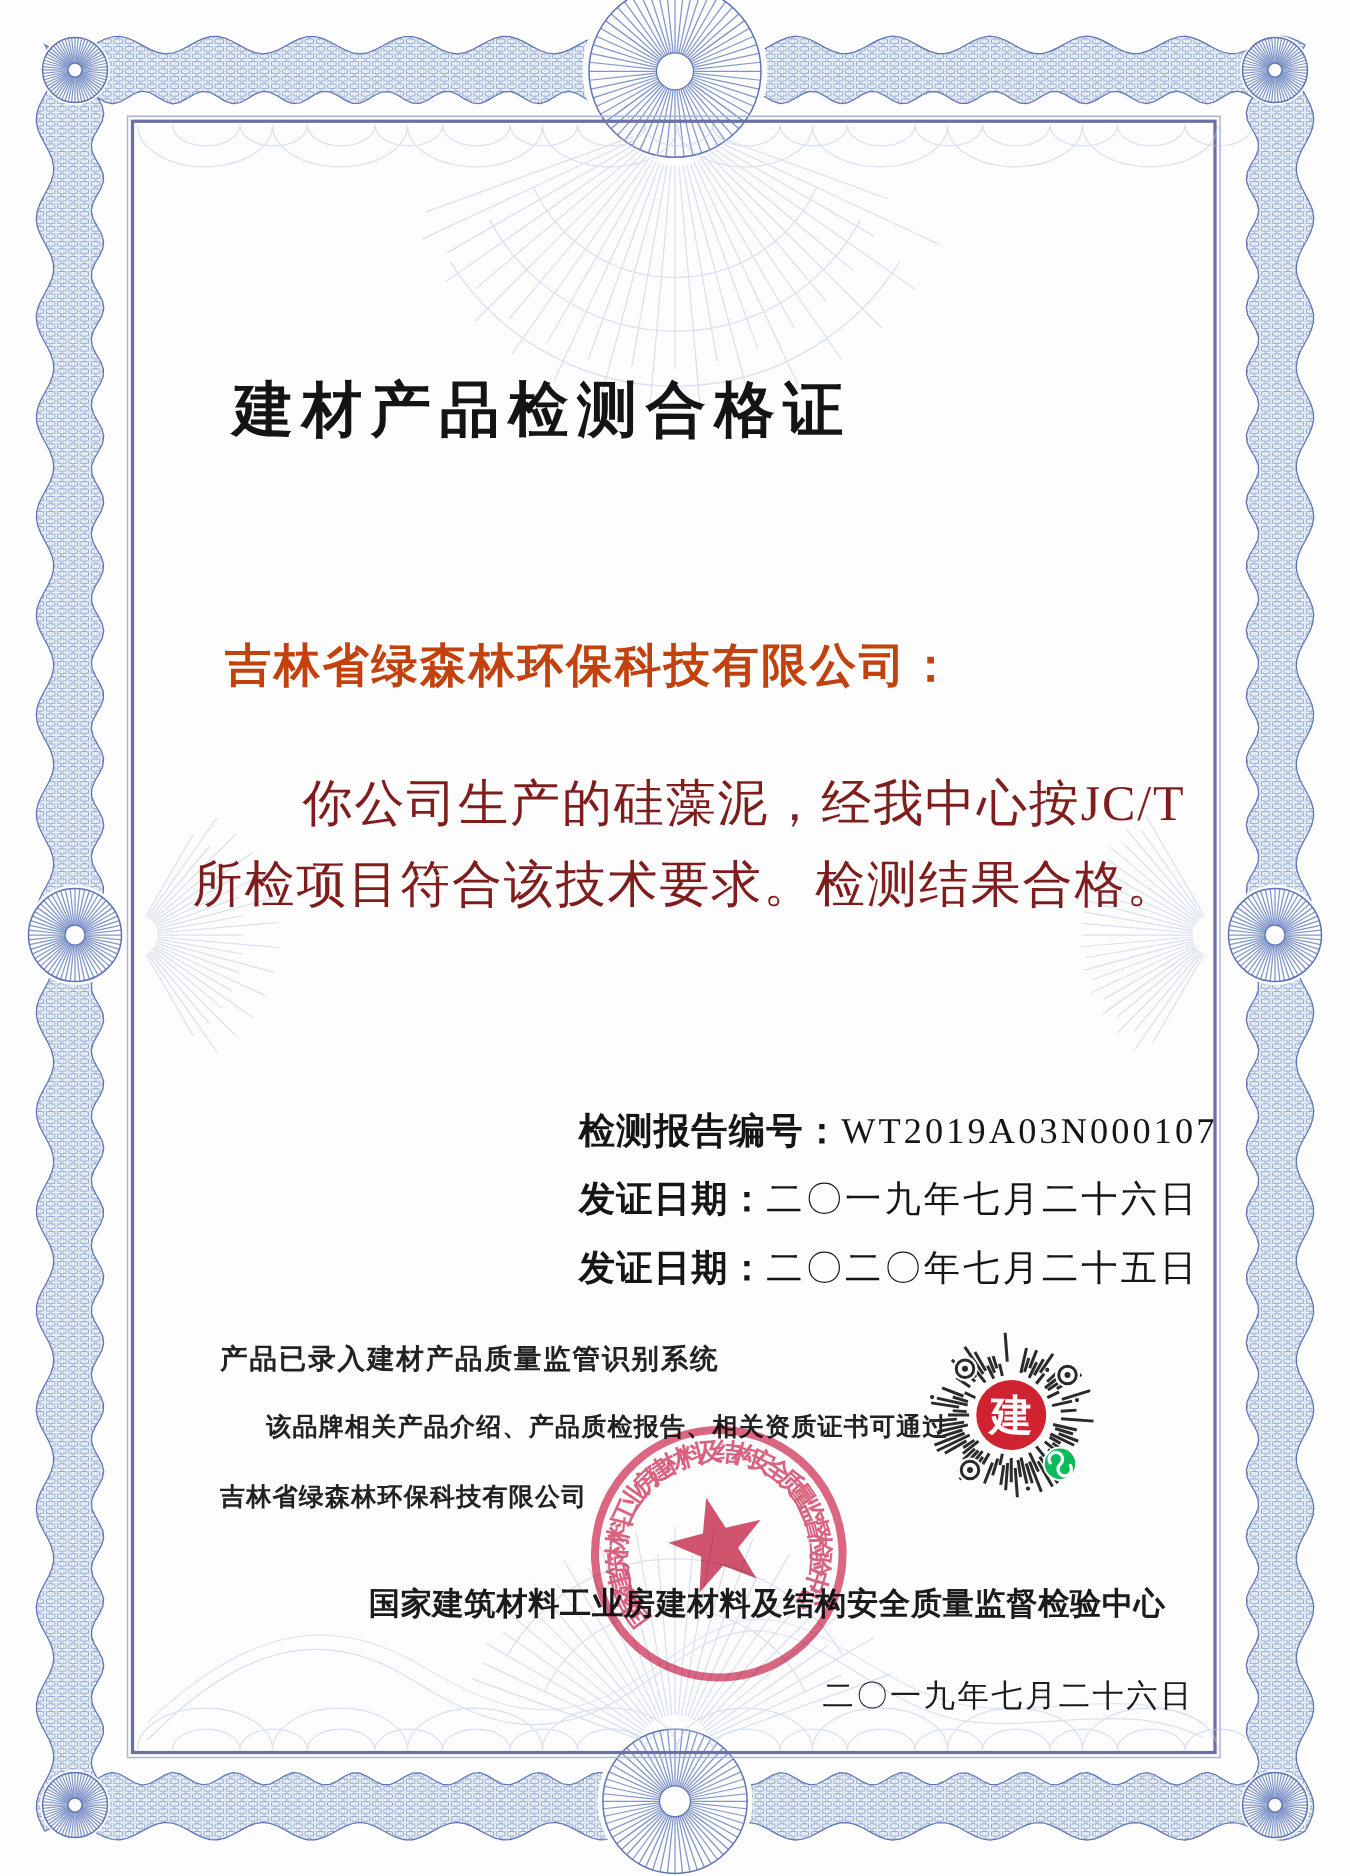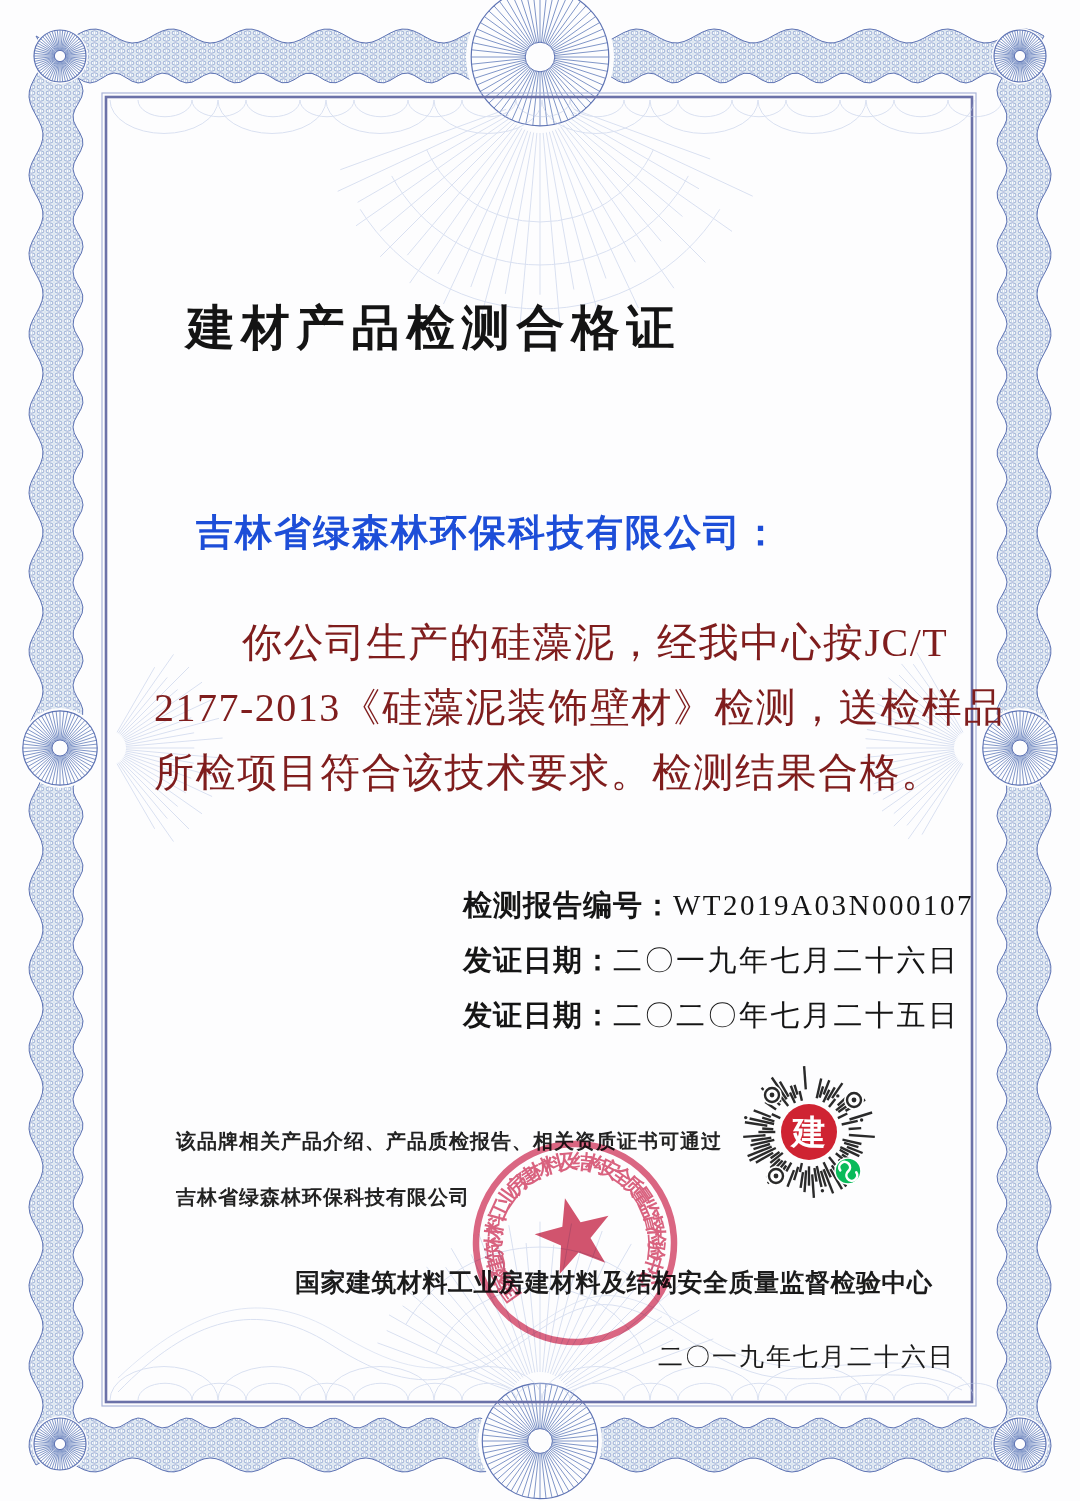--- a/index.html
+++ b/index.html
@@ -3,33 +3,33 @@
 <meta charset="utf-8">
 <style>
   html,body{margin:0;padding:0;background:#ffffff;}
   .page{position:relative;width:1080px;height:1501px;background:#fdfdfe;overflow:hidden;
         font-family:"Liberation Serif",serif;color:#1d1d1f;}
   .bg-svg{position:absolute;left:0;top:0;width:1080px;height:1501px;}
   .cert-title{position:absolute;top:296px;left:0;width:868px;text-align:center;
         font-family:"Liberation Sans",sans-serif;font-weight:bold;font-size:48px;
         letter-spacing:7px;color:#141414;}
   .recipient{position:absolute;top:508px;left:180px;font-size:37px;font-weight:600;
-        letter-spacing:2px;color:#1d4ed8;margin-left:16px;}
+        letter-spacing:2px;color:#c2410c;}
   .body-text{position:absolute;top:610px;left:154px;width:760px;font-size:40px;
         line-height:65px;letter-spacing:1.5px;color:#7f1d1d;}
   .body-line{white-space:nowrap;}
   .body-line.indent{padding-left:88px;}
   .report-block{position:absolute;top:878px;left:463px;font-size:29px;line-height:55px;color:#151515;}
   .report-row{white-space:nowrap;}
   .report-row .lbl{font-weight:600;letter-spacing:1px;}
   .report-row .val{letter-spacing:2.5px;}
   .note{position:absolute;left:176px;font-family:"Liberation Sans",sans-serif;
         font-weight:bold;color:#222;}
   .note1{top:1072px;font-size:22px;letter-spacing:1.5px;}
-  .note2{top:1128px;font-size:20px;letter-spacing:1px;}
+  .note2{top:1128px;font-size:20px;letter-spacing:1px;margin-left:37px;}
   .note3{top:1184px;font-size:20px;letter-spacing:1px;}
   .issuer{position:absolute;top:1266px;left:295px;width:680px;
         font-family:"Liberation Sans",sans-serif;font-weight:bold;font-size:25px;
         letter-spacing:0.5px;color:#1b1b1b;white-space:nowrap;}
   .footer-date{position:absolute;top:1340px;left:655px;width:300px;text-align:right;
         font-size:25px;letter-spacing:2px;color:#1b1b1b;white-space:nowrap;}
   .seal-svg{position:absolute;left:443px;top:1111px;width:264px;height:264px;
         mix-blend-mode:multiply;opacity:.93;}
   .qr-svg{position:absolute;left:742px;top:1058px;width:150px;height:150px;}
 </style>
@@ -698,36 +698,36 @@
            C528,1341 566,1290 616,1296 C666,1302 706,1349 766,1363 C826,1377 902,1346 962,1378" opacity="0.8"></path>
       </g>
     </svg>
 
   <div class="cert-title">建材产品检测合格证</div>
 
   <div class="recipient">吉林省绿森林环保科技有限公司：</div>
 
   <div class="body-text">
     <div class="body-line indent">你公司生产的硅藻泥，经我中心按JC/T</div>
-    <div class="body-line">2177-2013《硅藻泥装饰壁材》检测，送检样品</div>
     <div class="body-line">所检项目符合该技术要求。检测结果合格。</div>
   </div>
 
   <div class="report-block">
     <div class="report-row">
       <span class="lbl">检测报告编号：</span><span class="val">WT2019A03N000107</span>
     </div>
     <div class="report-row">
       <span class="lbl">发证日期：</span><span class="val">二〇一九年七月二十六日</span>
     </div>
     <div class="report-row">
       <span class="lbl">发证日期：</span><span class="val">二〇二〇年七月二十五日</span>
     </div>
   </div>
 
+  <div class="note note1">产品已录入建材产品质量监管识别系统</div>
   <div class="note note2">该品牌相关产品介绍、产品质检报告、相关资质证书可通过</div>
   <div class="note note3">吉林省绿森林环保科技有限公司</div>
 
   <div class="issuer">国家建筑材料工业房建材料及结构安全质量监督检验中心</div>
   <div class="footer-date">二〇一九年七月二十六日</div>
 
   <svg class="qr-svg" viewBox="0 0 150 150">
     <g id="qrDashes">
         <line x1="106.9" y1="77.0" x2="132.8" y2="78.9" stroke="#2a2a2a" stroke-width="2.4"></line>
         <line x1="100.5" y1="81.6" x2="119.4" y2="86.0" stroke="#2a2a2a" stroke-width="2.4"></line>

